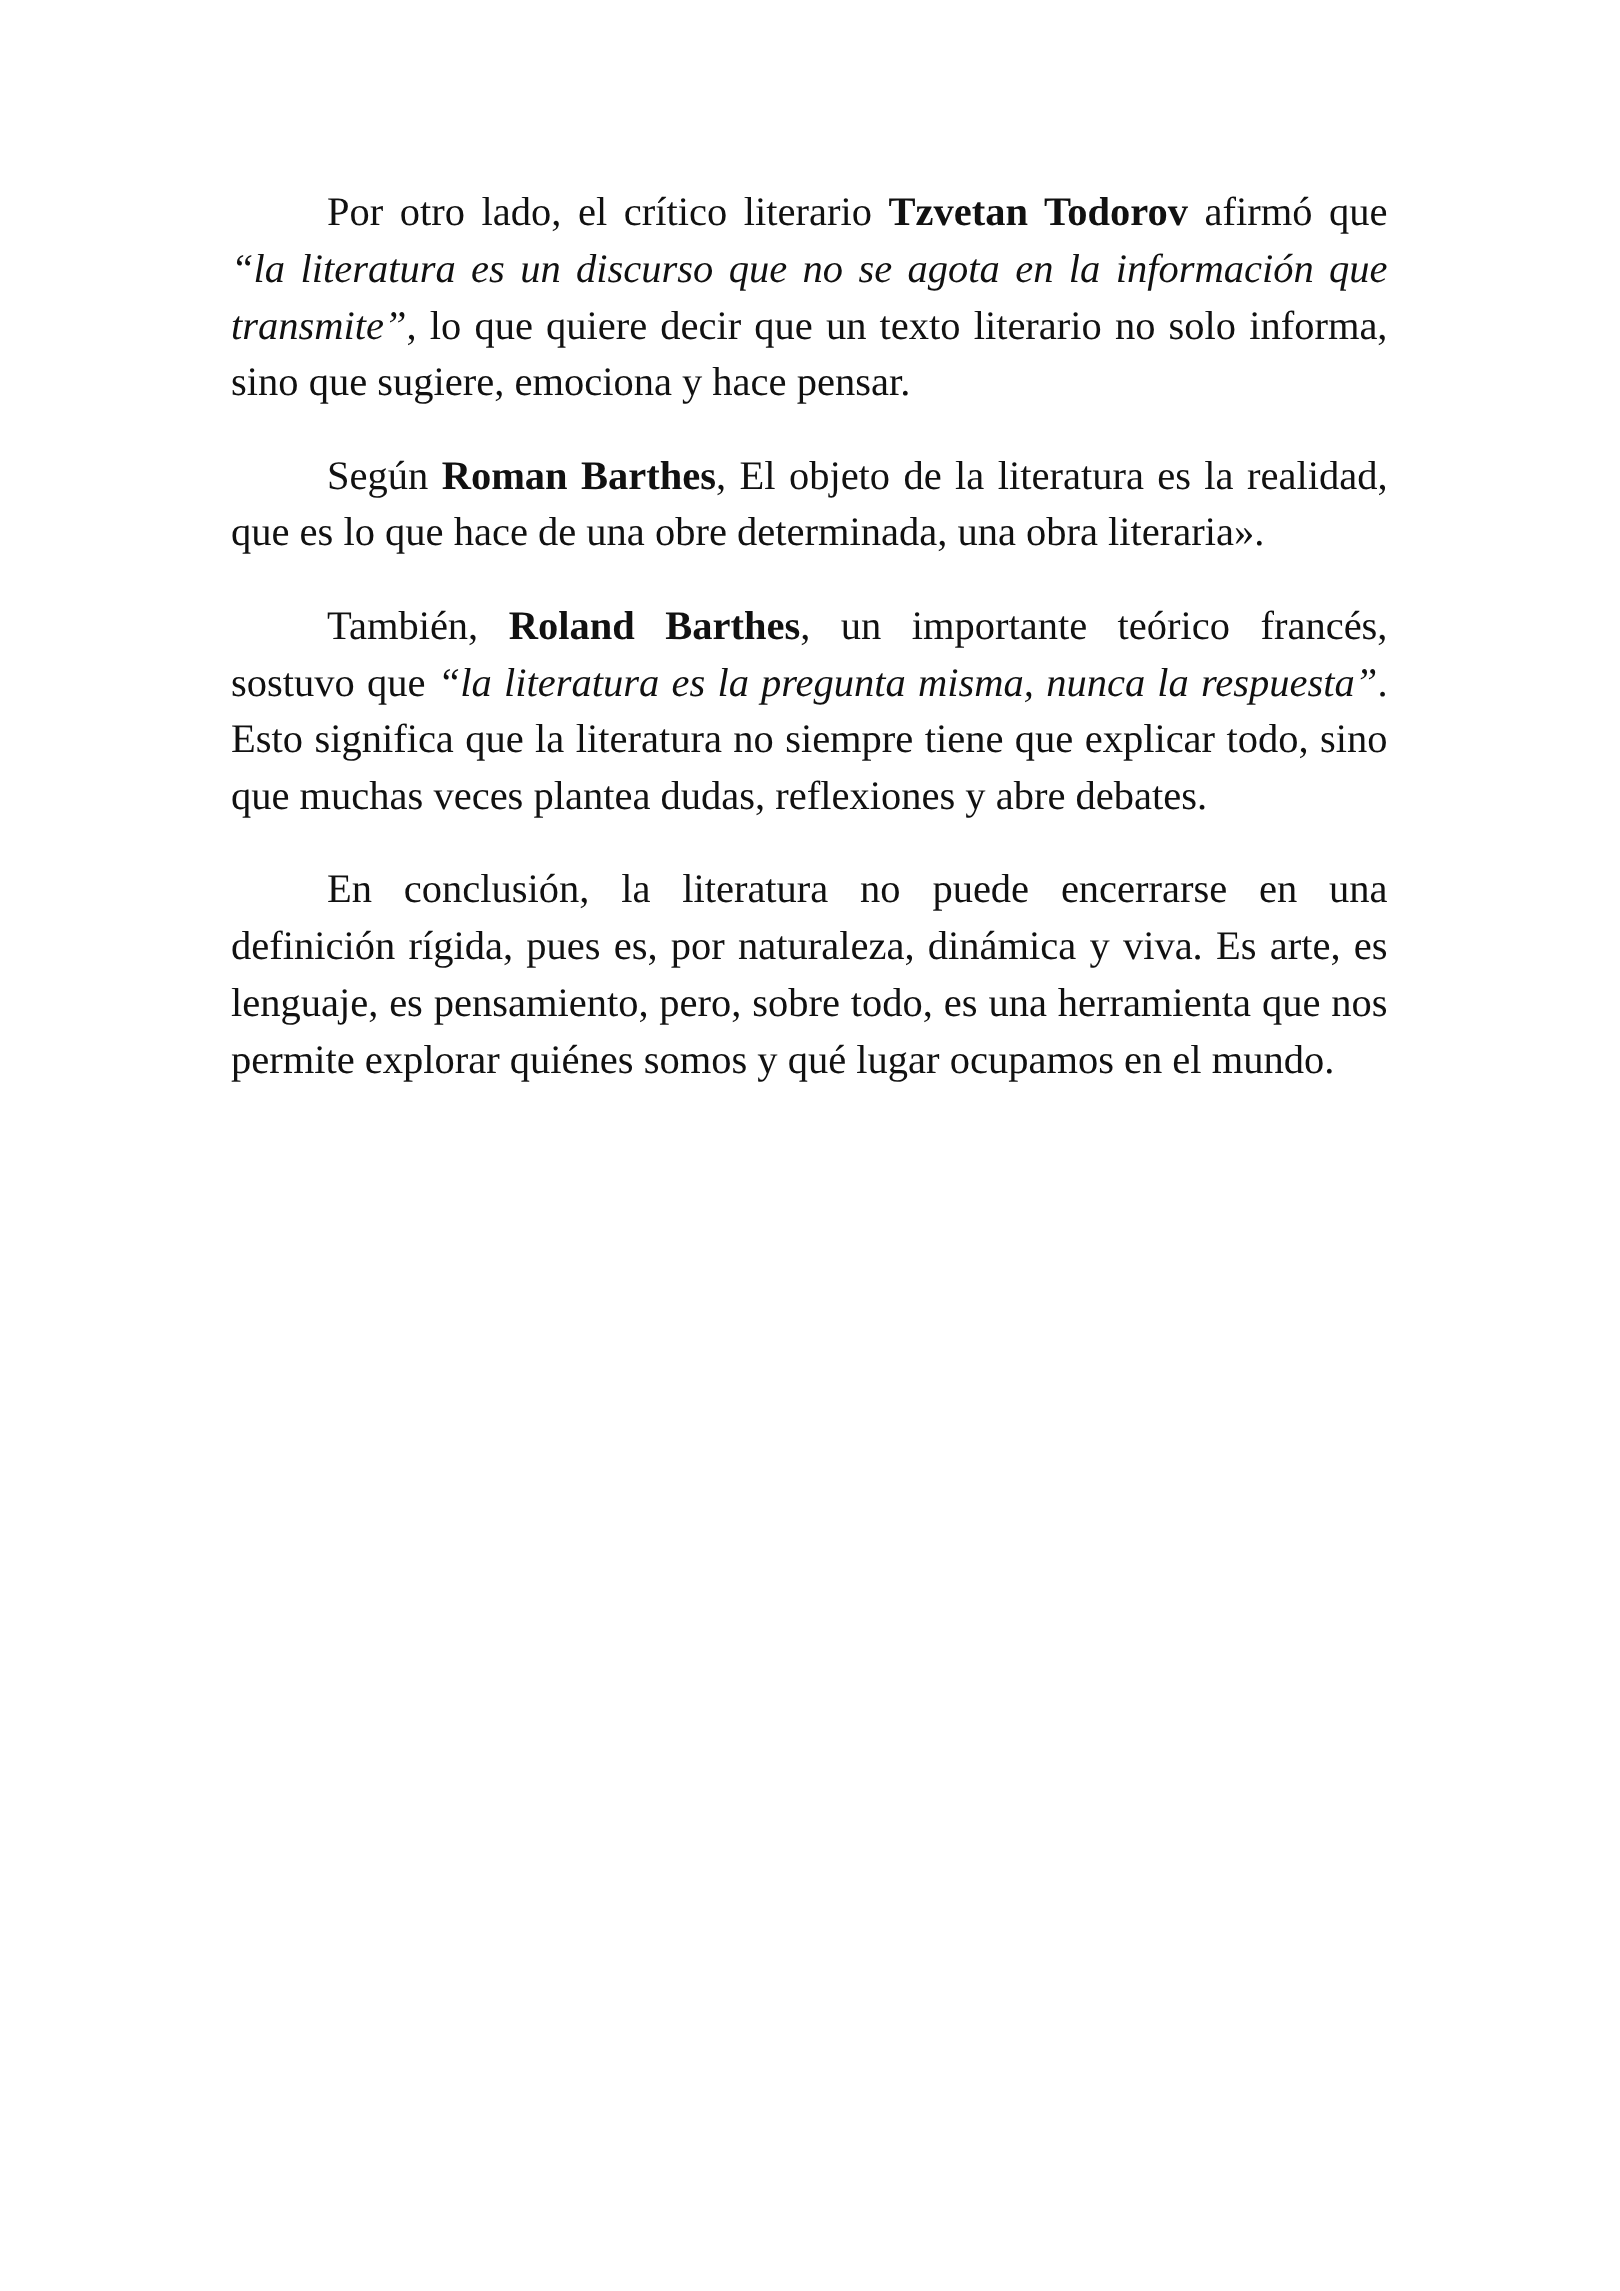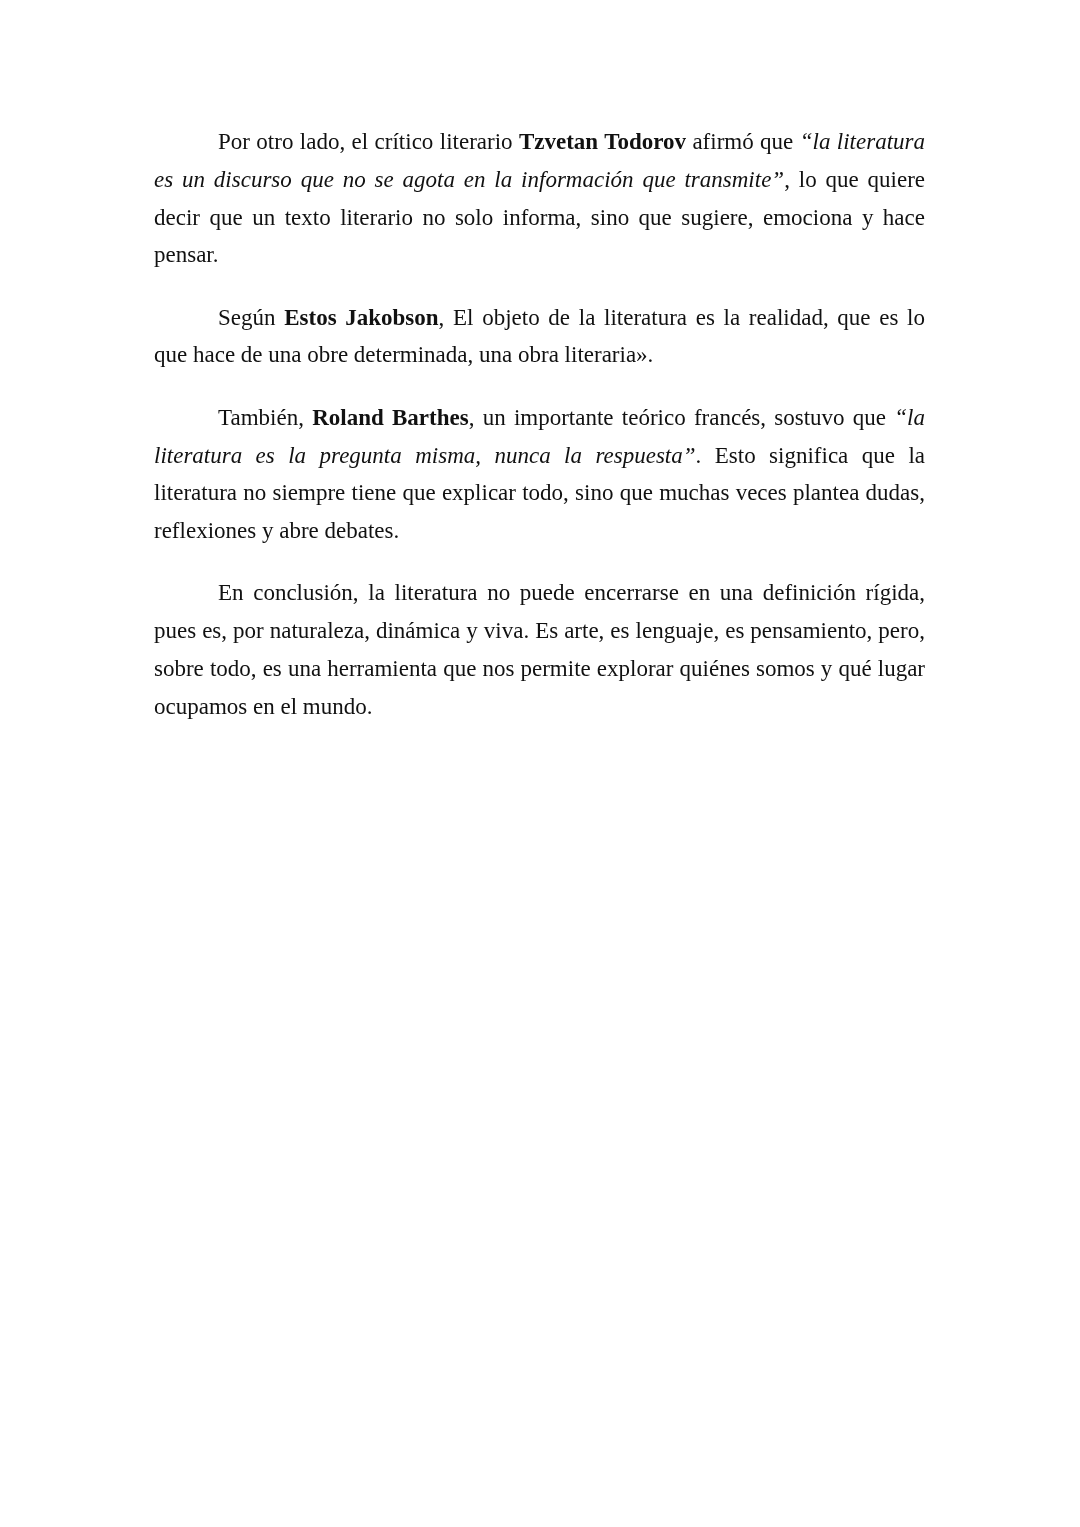--- a/index.html
+++ b/index.html
@@ -20,35 +20,35 @@
       width: 1080px;
       height: 1527px;
       background: #ffffff;
     }
     .content {
       position: absolute;
       left: 154px;
       top: 123px;
       width: 771px;
       font-family: "Liberation Serif", "DejaVu Serif", serif;
-      font-size: 23px;
+      font-size: 27px;
       line-height: 37.8px;
       color: #111111;
     }
     .para {
       margin: 0 0 24.5px 0;
       text-indent: 64px;
       text-align: justify;
     }
     .seg-bold { font-weight: bold; }
     .seg-italic { font-style: italic; }
   </style>
 </head>
 <body>
 
 <div class="page">
   <div class="content">
     <p class="para"><span class="seg-normal">Por otro lado, el crítico literario </span><span class="seg-bold">Tzvetan Todorov</span><span class="seg-normal"> afirmó que </span><span class="seg-italic">“la literatura es un discurso que no se agota en la información que transmite”</span><span class="seg-normal">, lo que quiere decir que un texto literario no solo informa, sino que sugiere, emociona y hace pensar.</span></p>
-    <p class="para"><span class="seg-normal">Según </span><span class="seg-bold">Estos Jakobson</span><span class="seg-normal">, El objeto de la literatura es la realidad, que es lo que hace de una obre determinada, una obra literaria».</span></p>
+    <p class="para"><span class="seg-normal">Según </span><span class="seg-bold">Roman Barthes</span><span class="seg-normal">, El objeto de la literatura es la realidad, que es lo que hace de una obre determinada, una obra literaria».</span></p>
     <p class="para"><span class="seg-normal">También, </span><span class="seg-bold">Roland Barthes</span><span class="seg-normal">, un importante teórico francés, sostuvo que </span><span class="seg-italic">“la literatura es la pregunta misma, nunca la respuesta”</span><span class="seg-normal">. Esto significa que la literatura no siempre tiene que explicar todo, sino que muchas veces plantea dudas, reflexiones y abre debates.</span></p>
     <p class="para"><span class="seg-normal">En conclusión, la literatura no puede encerrarse en una definición rígida, pues es, por naturaleza, dinámica y viva. Es arte, es lenguaje, es pensamiento, pero, sobre todo, es una herramienta que nos permite explorar quiénes somos y qué lugar ocupamos en el mundo.</span></p>
   </div>
 </div>
 
 </body></html>

